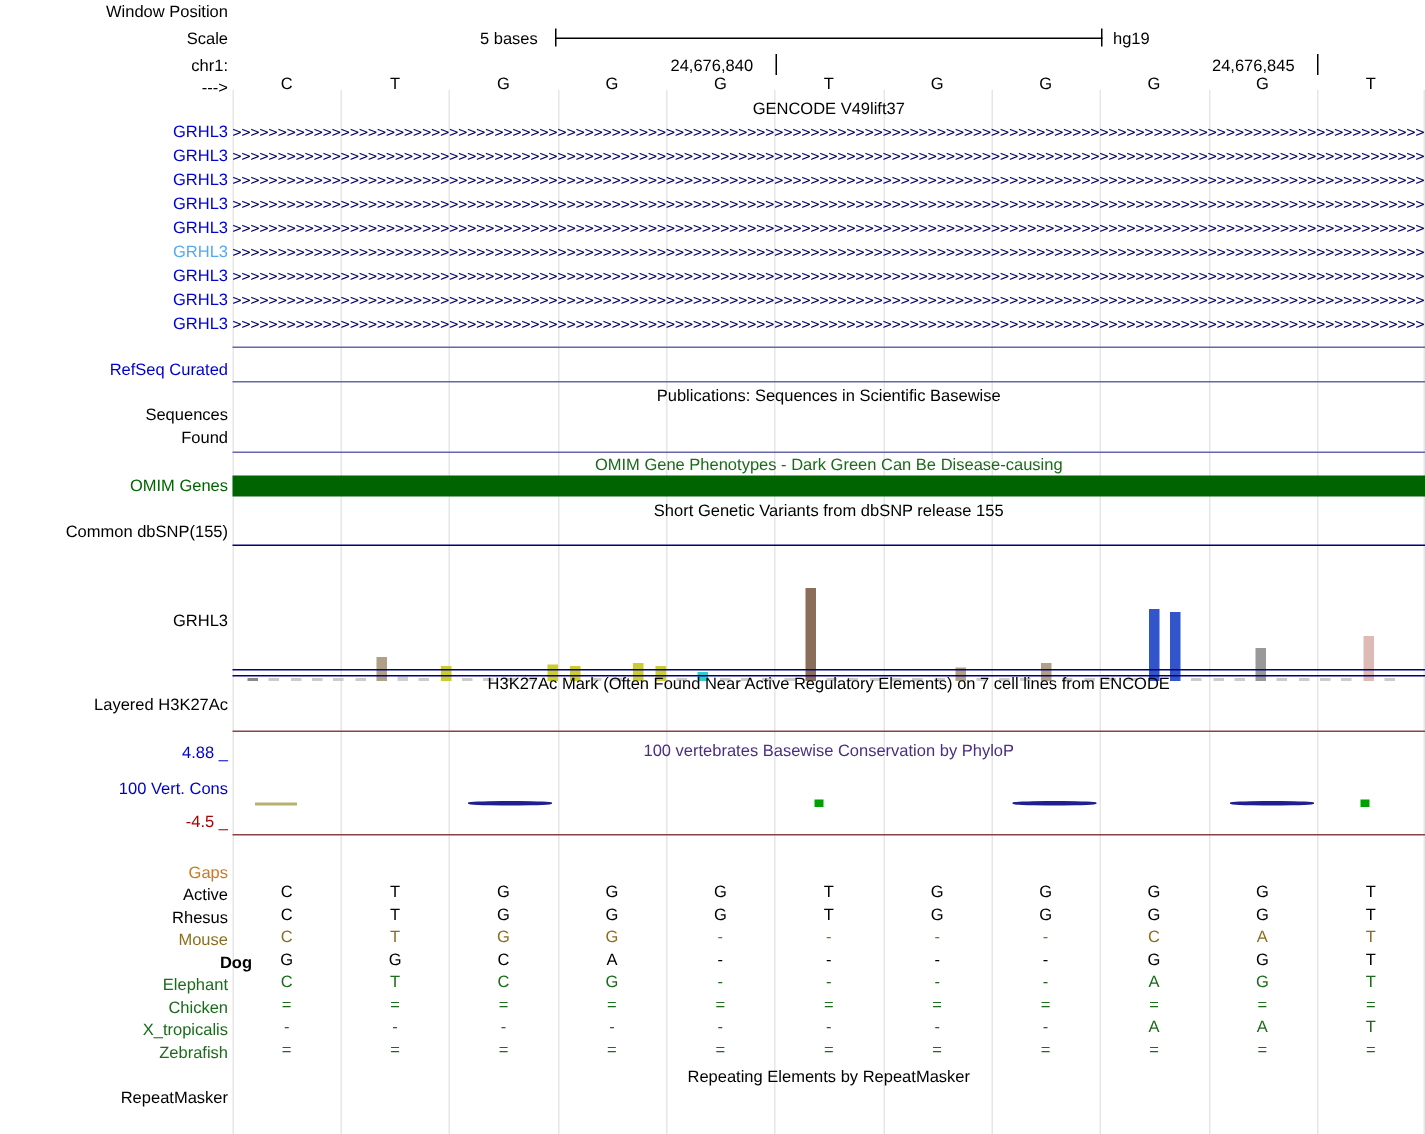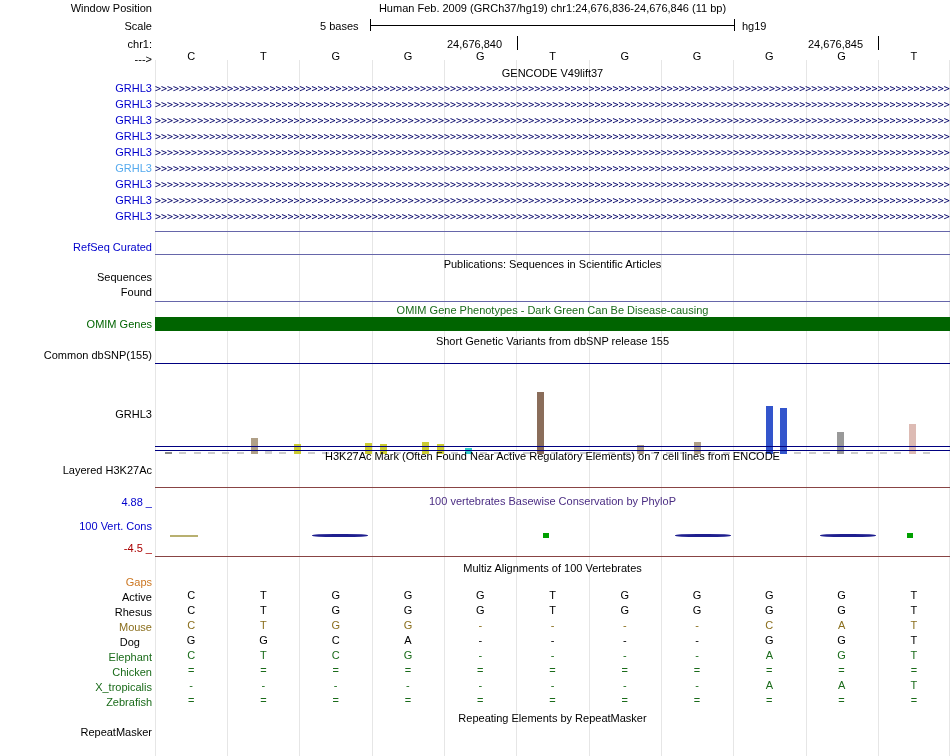--- a/index.html
+++ b/index.html
@@ -62,21 +62,20 @@
       <i style="left:361px"></i>
       <i style="left:434px"></i>
       <i style="left:506px"></i>
     <i style="left:578px"></i>
       <i style="left:651px"></i>
       <i style="left:723px"></i>
       <i style="left:794px"></i>
   </div>
 
   <div class="lbl" style="left:0;top:2px;width:152px">Window Position</div>
-  <div class="ctr" style="left:155px;top:2px;width:795px">Human Feb. 2009 (GRCh37/hg19)   chr1:24,676,836-24,676,846 (11 bp)</div>
 
   <div class="lbl" style="left:0;top:20px;width:152px">Scale</div>
   <div style="position:absolute;left:320px;top:20px;">5 bases</div>
   <div class="ruler" style="top:19px">
     <div class="tick" style="left:215px"></div>
     <div class="line" style="left:215px;width:365px"></div>
     <div class="tick" style="left:579px"></div>
   </div>
   <div style="position:absolute;left:742px;top:20px;">hg19</div>
 
@@ -122,21 +121,21 @@
       <div class="lbl genelbl" style="left: 0px; top: 194px; width: 152px;">GRHL3</div>
       <div class="arrowrow" style="top: 193px;">&gt;&gt;&gt;&gt;&gt;&gt;&gt;&gt;&gt;&gt;&gt;&gt;&gt;&gt;&gt;&gt;&gt;&gt;&gt;&gt;&gt;&gt;&gt;&gt;&gt;&gt;&gt;&gt;&gt;&gt;&gt;&gt;&gt;&gt;&gt;&gt;&gt;&gt;&gt;&gt;&gt;&gt;&gt;&gt;&gt;&gt;&gt;&gt;&gt;&gt;&gt;&gt;&gt;&gt;&gt;&gt;&gt;&gt;&gt;&gt;&gt;&gt;&gt;&gt;&gt;&gt;&gt;&gt;&gt;&gt;&gt;&gt;&gt;&gt;&gt;&gt;&gt;&gt;&gt;&gt;&gt;&gt;&gt;&gt;&gt;&gt;&gt;&gt;&gt;&gt;&gt;&gt;&gt;&gt;&gt;&gt;&gt;&gt;&gt;&gt;&gt;&gt;&gt;&gt;&gt;&gt;&gt;&gt;&gt;&gt;&gt;&gt;&gt;&gt;&gt;&gt;&gt;&gt;&gt;&gt;&gt;&gt;&gt;&gt;&gt;&gt;&gt;&gt;&gt;&gt;&gt;&gt;&gt;&gt;&gt;&gt;&gt;&gt;&gt;&gt;&gt;&gt;&gt;&gt;&gt;&gt;&gt;&gt;&gt;&gt;&gt;&gt;&gt;&gt;&gt;&gt;&gt;&gt;&gt;&gt;&gt;&gt;&gt;&gt;&gt;&gt;&gt;&gt;&gt;&gt;&gt;&gt;&gt;&gt;&gt;&gt;&gt;&gt;&gt;&gt;&gt;&gt;&gt;&gt;&gt;&gt;&gt;&gt;&gt;&gt;&gt;&gt;&gt;&gt;&gt;&gt;&gt;&gt;&gt;&gt;</div>
       <div class="lbl genelbl" style="left: 0px; top: 210px; width: 152px;">GRHL3</div>
       <div class="arrowrow" style="top: 209px;">&gt;&gt;&gt;&gt;&gt;&gt;&gt;&gt;&gt;&gt;&gt;&gt;&gt;&gt;&gt;&gt;&gt;&gt;&gt;&gt;&gt;&gt;&gt;&gt;&gt;&gt;&gt;&gt;&gt;&gt;&gt;&gt;&gt;&gt;&gt;&gt;&gt;&gt;&gt;&gt;&gt;&gt;&gt;&gt;&gt;&gt;&gt;&gt;&gt;&gt;&gt;&gt;&gt;&gt;&gt;&gt;&gt;&gt;&gt;&gt;&gt;&gt;&gt;&gt;&gt;&gt;&gt;&gt;&gt;&gt;&gt;&gt;&gt;&gt;&gt;&gt;&gt;&gt;&gt;&gt;&gt;&gt;&gt;&gt;&gt;&gt;&gt;&gt;&gt;&gt;&gt;&gt;&gt;&gt;&gt;&gt;&gt;&gt;&gt;&gt;&gt;&gt;&gt;&gt;&gt;&gt;&gt;&gt;&gt;&gt;&gt;&gt;&gt;&gt;&gt;&gt;&gt;&gt;&gt;&gt;&gt;&gt;&gt;&gt;&gt;&gt;&gt;&gt;&gt;&gt;&gt;&gt;&gt;&gt;&gt;&gt;&gt;&gt;&gt;&gt;&gt;&gt;&gt;&gt;&gt;&gt;&gt;&gt;&gt;&gt;&gt;&gt;&gt;&gt;&gt;&gt;&gt;&gt;&gt;&gt;&gt;&gt;&gt;&gt;&gt;&gt;&gt;&gt;&gt;&gt;&gt;&gt;&gt;&gt;&gt;&gt;&gt;&gt;&gt;&gt;&gt;&gt;&gt;&gt;&gt;&gt;&gt;&gt;&gt;&gt;&gt;&gt;&gt;&gt;&gt;&gt;&gt;&gt;&gt;&gt;</div>
     </div>
 
   <div class="hr" style="left:155px;top:231px;width:795px"></div>
   <div class="lbl blue" style="left:0;top:241px;width:152px">RefSeq Curated</div>
   <div class="hr" style="left:155px;top:254px;width:795px"></div>
 
-  <div class="title-ctr" style="top:258px">Publications: Sequences in Scientific Articles</div>
+  <div class="title-ctr" style="top:258px">Publications: Sequences in Scientific Basewise</div>
   <div class="lbl" style="left:0;top:271px;width:152px">Sequences</div>
   <div class="lbl" style="left:0;top:286px;width:152px">Found</div>
 
   <div class="hr" style="left:155px;top:301px;width:795px"></div>
   <div class="title-ctr dkgreen" style="top:304px">OMIM Gene Phenotypes - Dark Green Can Be Disease-causing</div>
   <div class="lbl green" style="left:0;top:318px;width:152px">OMIM Genes</div>
   <div class="omimbar" style="top:317px"></div>
 
   <div class="title-ctr" style="top:335px">Short Genetic Variants from dbSNP release 155</div>
   <div class="lbl" style="left:0;top:349px;width:152px">Common dbSNP(155)</div>
@@ -213,21 +212,20 @@
   <div id="cons" style="top:515px">
     <div class="tan" style="left:15px;top:20px;width:28px"></div>
     <div class="seg" style="left:157px;top:19px;width:56px"></div>
     <div class="grn" style="left:388px;top:18px"></div>
     <div class="seg" style="left:520px;top:19px;width:56px"></div>
     <div class="seg" style="left:665px;top:19px;width:56px"></div>
     <div class="grn" style="left:752px;top:18px"></div>
   </div>
   <div class="hr" style="left:155px;top:556px;width:795px;background:#884444"></div>
 
-  <div class="title-ctr" style="top:562px">Multiz Alignments of 100 Vertebrates</div>
   <div class="lbl orange" style="left:0;top:576px;width:152px">Gaps</div>
   <div id="species">
       <div class="lbl" style="left: 0px; top: 591px; width: 152px; color: rgb(0, 0, 0);">Active</div>
       <div class="baserow" style="top: 588px; color: rgb(0, 0, 0);">
         <span style="left: 36.1364px;">C</span>
         <span style="left: 108.409px;">T</span>
         <span style="left: 180.682px;">G</span>
         <span style="left: 252.955px;">G</span>
         <span style="left: 325.227px;">G</span>
         <span style="left: 397.5px;">T</span>
@@ -258,21 +256,21 @@
         <span style="left: 180.682px;">G</span>
         <span style="left: 252.955px;">G</span>
         <span style="left: 325.227px;">-</span>
         <span style="left: 397.5px;">-</span>
         <span style="left: 469.773px;">-</span>
         <span style="left: 542.045px;">-</span>
         <span style="left: 614.318px;">C</span>
         <span style="left: 686.591px;">A</span>
         <span style="left: 758.864px;">T</span>
       </div>
-      <div class="lbl" style="left: 0px; top: 636px; width: 140px; color: rgb(0, 0, 0);">Dog</div>
+      <div class="lbl" style="left: 0px; top: 636px; width: 168px; color: rgb(0, 0, 0); font-weight: bold;">Dog</div>
       <div class="baserow" style="top: 633px; color: rgb(0, 0, 0);">
         <span style="left: 36.1364px;">G</span>
         <span style="left: 108.409px;">G</span>
         <span style="left: 180.682px;">C</span>
         <span style="left: 252.955px;">A</span>
         <span style="left: 325.227px;">-</span>
         <span style="left: 397.5px;">-</span>
         <span style="left: 469.773px;">-</span>
         <span style="left: 542.045px;">-</span>
         <span style="left: 614.318px;">G</span>

